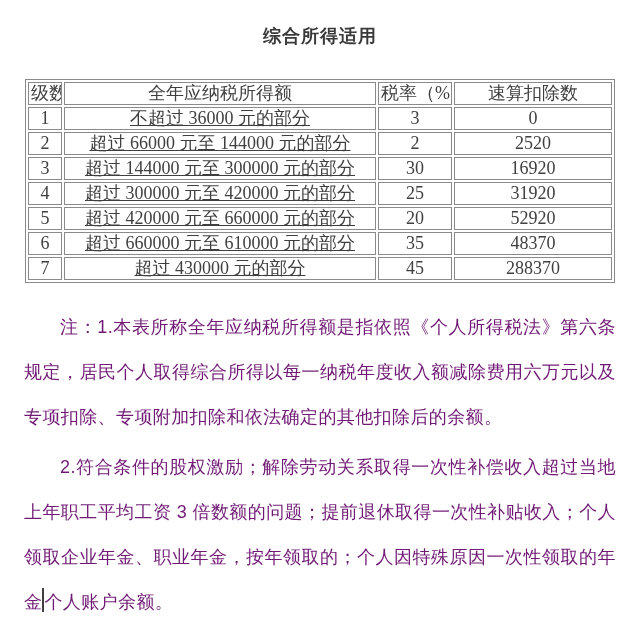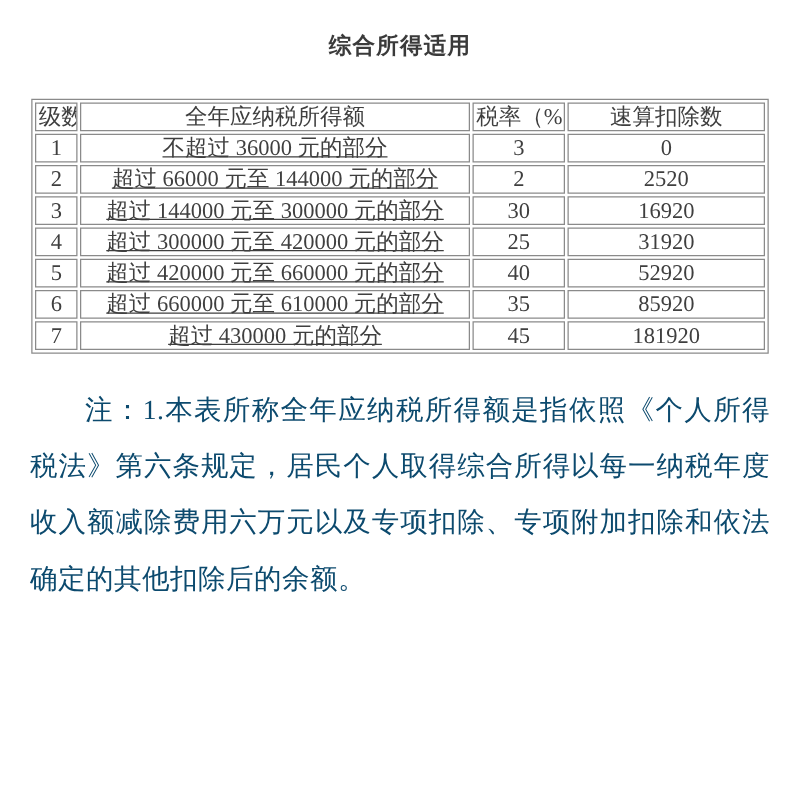--- a/index.html
+++ b/index.html
@@ -49,24 +49,24 @@
   .col-income    { width: 312px; }
   .col-rate      { width: 74px;  }
   .col-deduction { width: 158px; }
   td.cell-income {
     text-align: left;
     padding-left: 7px;
     text-decoration: underline;
   }
   .notes {
     margin: 22px 24px 0 24px;
-    font-family: Liberation Serif, serif;
-    font-size: 22px;
+    font-family: Liberation Sans, sans-serif;
+    font-size: 18px;
     line-height: 45px;
-    color: #0c4a6e;
+    color: #701a75;
     text-align: justify;
     text-align-last: left;
     letter-spacing: 0.4px;
   }
   .note {
     margin: 0 0 5px 0;
     text-indent: 2em;
   }
   .text-caret {
     display: inline-block;
@@ -120,35 +120,36 @@
       </tr>
       <tr>
         <td class="cell-level">4</td>
         <td class="cell-income">超过 300000 元至 420000 元的部分</td>
         <td class="cell-rate">25</td>
         <td class="cell-deduction">31920</td>
       </tr>
       <tr>
         <td class="cell-level">5</td>
         <td class="cell-income">超过 420000 元至 660000 元的部分</td>
-        <td class="cell-rate">40</td>
+        <td class="cell-rate">20</td>
         <td class="cell-deduction">52920</td>
       </tr>
       <tr>
         <td class="cell-level">6</td>
         <td class="cell-income">超过 660000 元至 610000 元的部分</td>
         <td class="cell-rate">35</td>
-        <td class="cell-deduction">85920</td>
+        <td class="cell-deduction">48370</td>
       </tr>
       <tr>
         <td class="cell-level">7</td>
         <td class="cell-income">超过 430000 元的部分</td>
         <td class="cell-rate">45</td>
-        <td class="cell-deduction">181920</td>
+        <td class="cell-deduction">288370</td>
       </tr>
     </tbody>
   </table>
 
   <div class="notes">
     <p class="note">注：1.本表所称全年应纳税所得额是指依照《个人所得税法》第六条规定，居民个人取得综合所得以每一纳税年度收入额减除费用六万元以及专项扣除、专项附加扣除和依法确定的其他扣除后的余额。</p>
+    <p class="note"><span>2.符合条件的股权激励；解除劳动关系取得一次性补偿收入超过当地上年职工平均工资 3 倍数额的问题；提前退休取得一次性补贴收入；个人领取企业年金、职业年金，按年领取的；个人因特殊原因一次性领取的年金</span><span class="text-caret"></span><span>个人账户余额。</span></p>
   </div>
 
 </div>
 
 </body></html>

